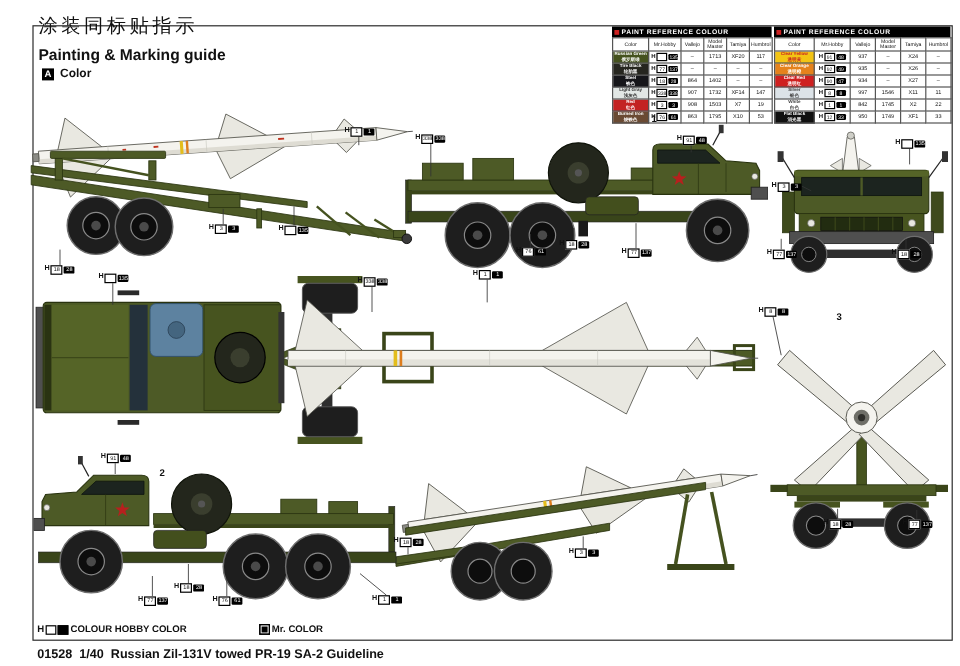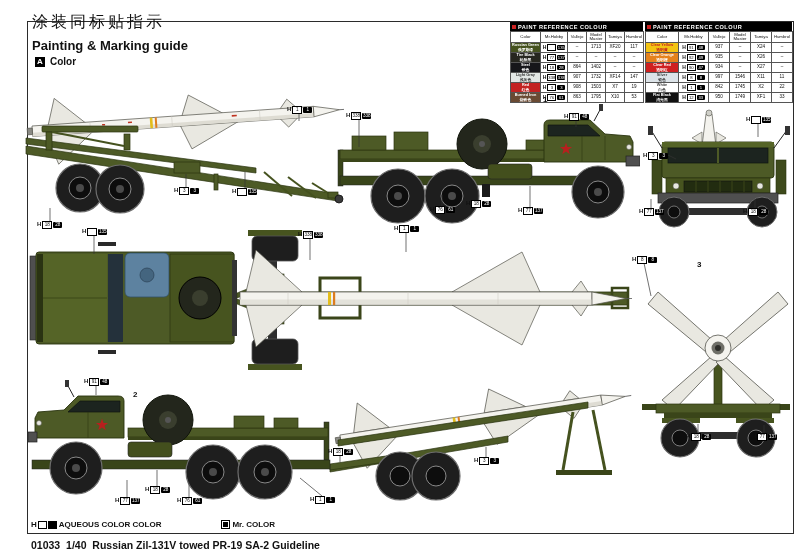--- a/index.html
+++ b/index.html
@@ -729,25 +729,25 @@
     <div class="viewnum" style="left: 543px; top: 95px;">1</div>
     <div class="viewnum" style="left: 133px; top: 390px;">2</div>
     <div class="viewnum" style="left: 697px; top: 260px;">3</div>
   </div>
 
 <div class="legend">
   <span style="display:flex;align-items:center">
     <span class="lg-h">H</span>
     <span class="lg-box"></span>
     <span class="lg-box dark"></span>
-    <span class="lg-label">AQUEOUS COLOR COLOR</span>
+    <span class="lg-label">COLOUR HOBBY COLOR</span>
   </span>
   <span class="gap"></span>
   <span style="display:flex;align-items:flex-start">
     <span class="lg-mr"></span>
     <span class="lg-label">Mr. COLOR</span>
   </span>
 </div>
 <div class="kit-line">
-  <span>01033</span>&nbsp;
+  <span>01528</span>&nbsp;
   <span>1/40</span>&nbsp;
   <span>Russian Zil-131V towed PR-19 SA-2 Guideline</span>
 </div>
 
 </body></html>

